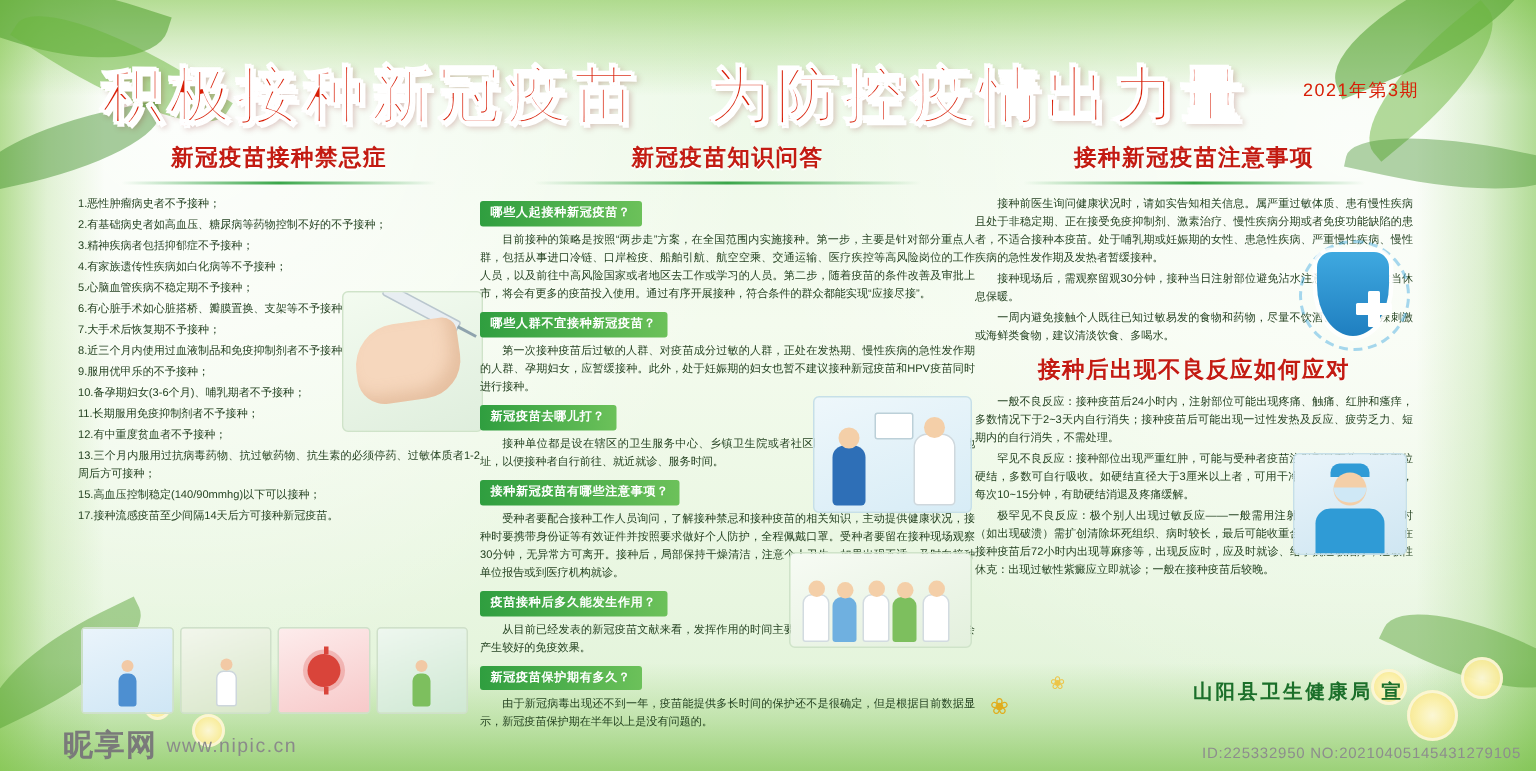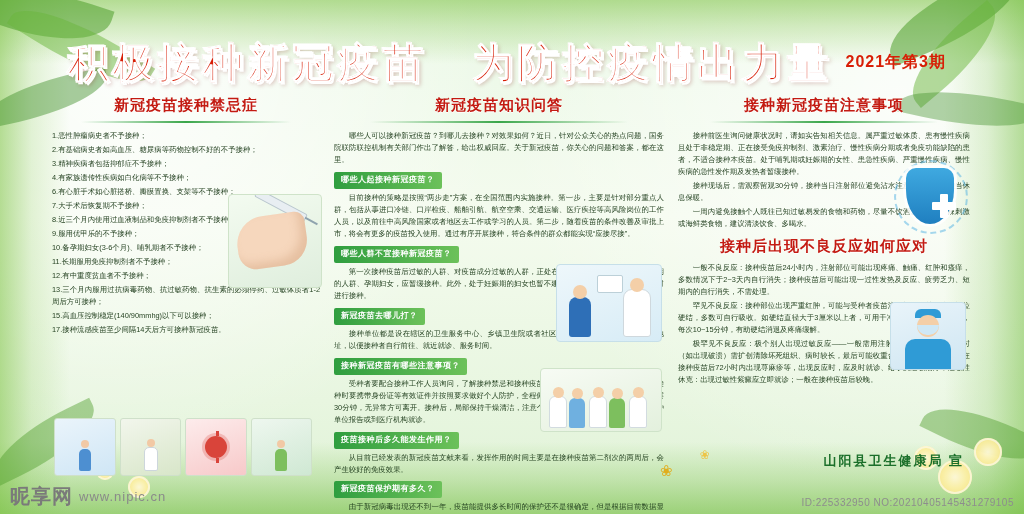--- a/index.html
+++ b/index.html
@@ -71,27 +71,27 @@
     font-size:41px;font-weight:bold;letter-spacing:4px;
     color:#d81e06;
     -webkit-text-stroke:1px #ffffff;
     text-shadow:
       2px 2px 0 #ffffff,
       -1px -1px 0 #ffffff,
       3px 3px 4px rgba(120,0,0,.25);
   }
   .issue{
     position:absolute;right:78px;top:52px;
-    font-size:16px;color:#d81e06;font-weight:bold;letter-spacing:1px;text-align:right;
+    font-size:12px;color:#d81e06;font-weight:normal;letter-spacing:1px;text-align:right;
   }
 
   
   .cols{
     position:absolute;left:52px;top:96px;width:920px;height:382px;
-    display:flex;gap:14px;
+    display:flex;
   }
   .col{position:relative;}
   .col-left{width:268px;}
   .col-mid{width:330px;}
   .col-right{width:292px;}
 
   .sec-head{
     text-align:center;font-size:15px;font-weight:bold;color:#1b8a2f;
     letter-spacing:1px;margin-bottom:6px;
     text-shadow:0 1px 0 #ffffff;
@@ -216,20 +216,21 @@
   .footer-bar{
     position:absolute;left:0;bottom:0;width:1024px;height:36px;
     background:rgba(255,255,255,0.0);
   }
   .watermark{
     position:absolute;left:10px;bottom:4px;display:flex;align-items:center;gap:6px;
   }
   .wm-logo{
     font-size:20px;font-weight:bold;color:#7a7a7a;letter-spacing:1px;
     font-family:"DejaVu Sans","Liberation Sans",sans-serif;
+    margin-left:32px;
   }
   .wm-url{font-size:13px;color:#8a8a8a;letter-spacing:1px;}
   .idcode{
     position:absolute;right:10px;bottom:6px;font-size:10px;color:#8d8d8d;letter-spacing:.5px;
   }
 </style>
 </head>
 <body>
 
 <div id="poster">
@@ -270,20 +271,21 @@
       <div class="left-img">
         <div class="syr"></div>
         <div class="hand"></div>
       </div>
 
       <div class="body-text">
         <p>1.恶性肿瘤病史者不予接种；</p>
         <p>2.有基础病史者如高血压、糖尿病等药物控制不好的不予接种；</p>
         <p>3.精神疾病者包括抑郁症不予接种；</p>
         <p>4.有家族遗传性疾病如白化病等不予接种；</p>
+        <p>5.心脑血管疾病不稳定期不予接种；</p>
         <p>6.有心脏手术如心脏搭桥、瓣膜置换、支架等不予接种；</p>
         <p>7.大手术后恢复期不予接种；</p>
         <p>8.近三个月内使用过血液制品和免疫抑制剂者不予接种；</p>
         <p>9.服用优甲乐的不予接种；</p>
         <p>10.备孕期妇女(3-6个月)、哺乳期者不予接种；</p>
         <p>11.长期服用免疫抑制剂者不予接种；</p>
         <p>12.有中重度贫血者不予接种；</p>
         <p>13.三个月内服用过抗病毒药物、抗过敏药物、抗生素的必须停药、过敏体质者1-2周后方可接种；</p>
         <p>15.高血压控制稳定(140/90mmhg)以下可以接种；</p>
         <p>17.接种流感疫苗至少间隔14天后方可接种新冠疫苗。</p>
@@ -309,21 +311,20 @@
       <div class="sec-head red">新冠疫苗知识问答</div>
       <div class="divider"></div>
 
       <div class="mid-illus">
         <div class="card"></div>
         <div class="nurse"></div>
         <div class="doctor"></div>
       </div>
 
       <div class="body-text">
-        <p class="indent">哪些人可以接种新冠疫苗？到哪儿去接种？对效果如何？近日，针对公众关心的热点问题，国务院联防联控机制有关部门作出了解答，给出权威回应。关于新冠疫苗，你关心的问题和答案，都在这里。</p>
 
         <div class="subhead">哪些人起接种新冠疫苗？</div>
         <p class="indent">目前接种的策略是按照“两步走”方案，在全国范围内实施接种。第一步，主要是针对部分重点人群，包括从事进口冷链、口岸检疫、船舶引航、航空空乘、交通运输、医疗疾控等高风险岗位的工作人员，以及前往中高风险国家或者地区去工作或学习的人员。第二步，随着疫苗的条件改善及审批上市，将会有更多的疫苗投入使用。通过有序开展接种，符合条件的群众都能实现“应接尽接”。</p>
 
         <div class="subhead">哪些人群不宜接种新冠疫苗？</div>
         <p class="indent">第一次接种疫苗后过敏的人群、对疫苗成分过敏的人群，正处在发热期、慢性疾病的急性发作期的人群、孕期妇女，应暂缓接种。此外，处于妊娠期的妇女也暂不建议接种新冠疫苗和HPV疫苗同时进行接种。</p>
 
         <div class="subhead">新冠疫苗去哪儿打？</div>
         <p class="indent">接种单位都是设在辖区的卫生服务中心、乡镇卫生院或者社区医院。各地将公布公布名单及地址，以便接种者自行前往、就近就诊、服务时间。</p>
 

